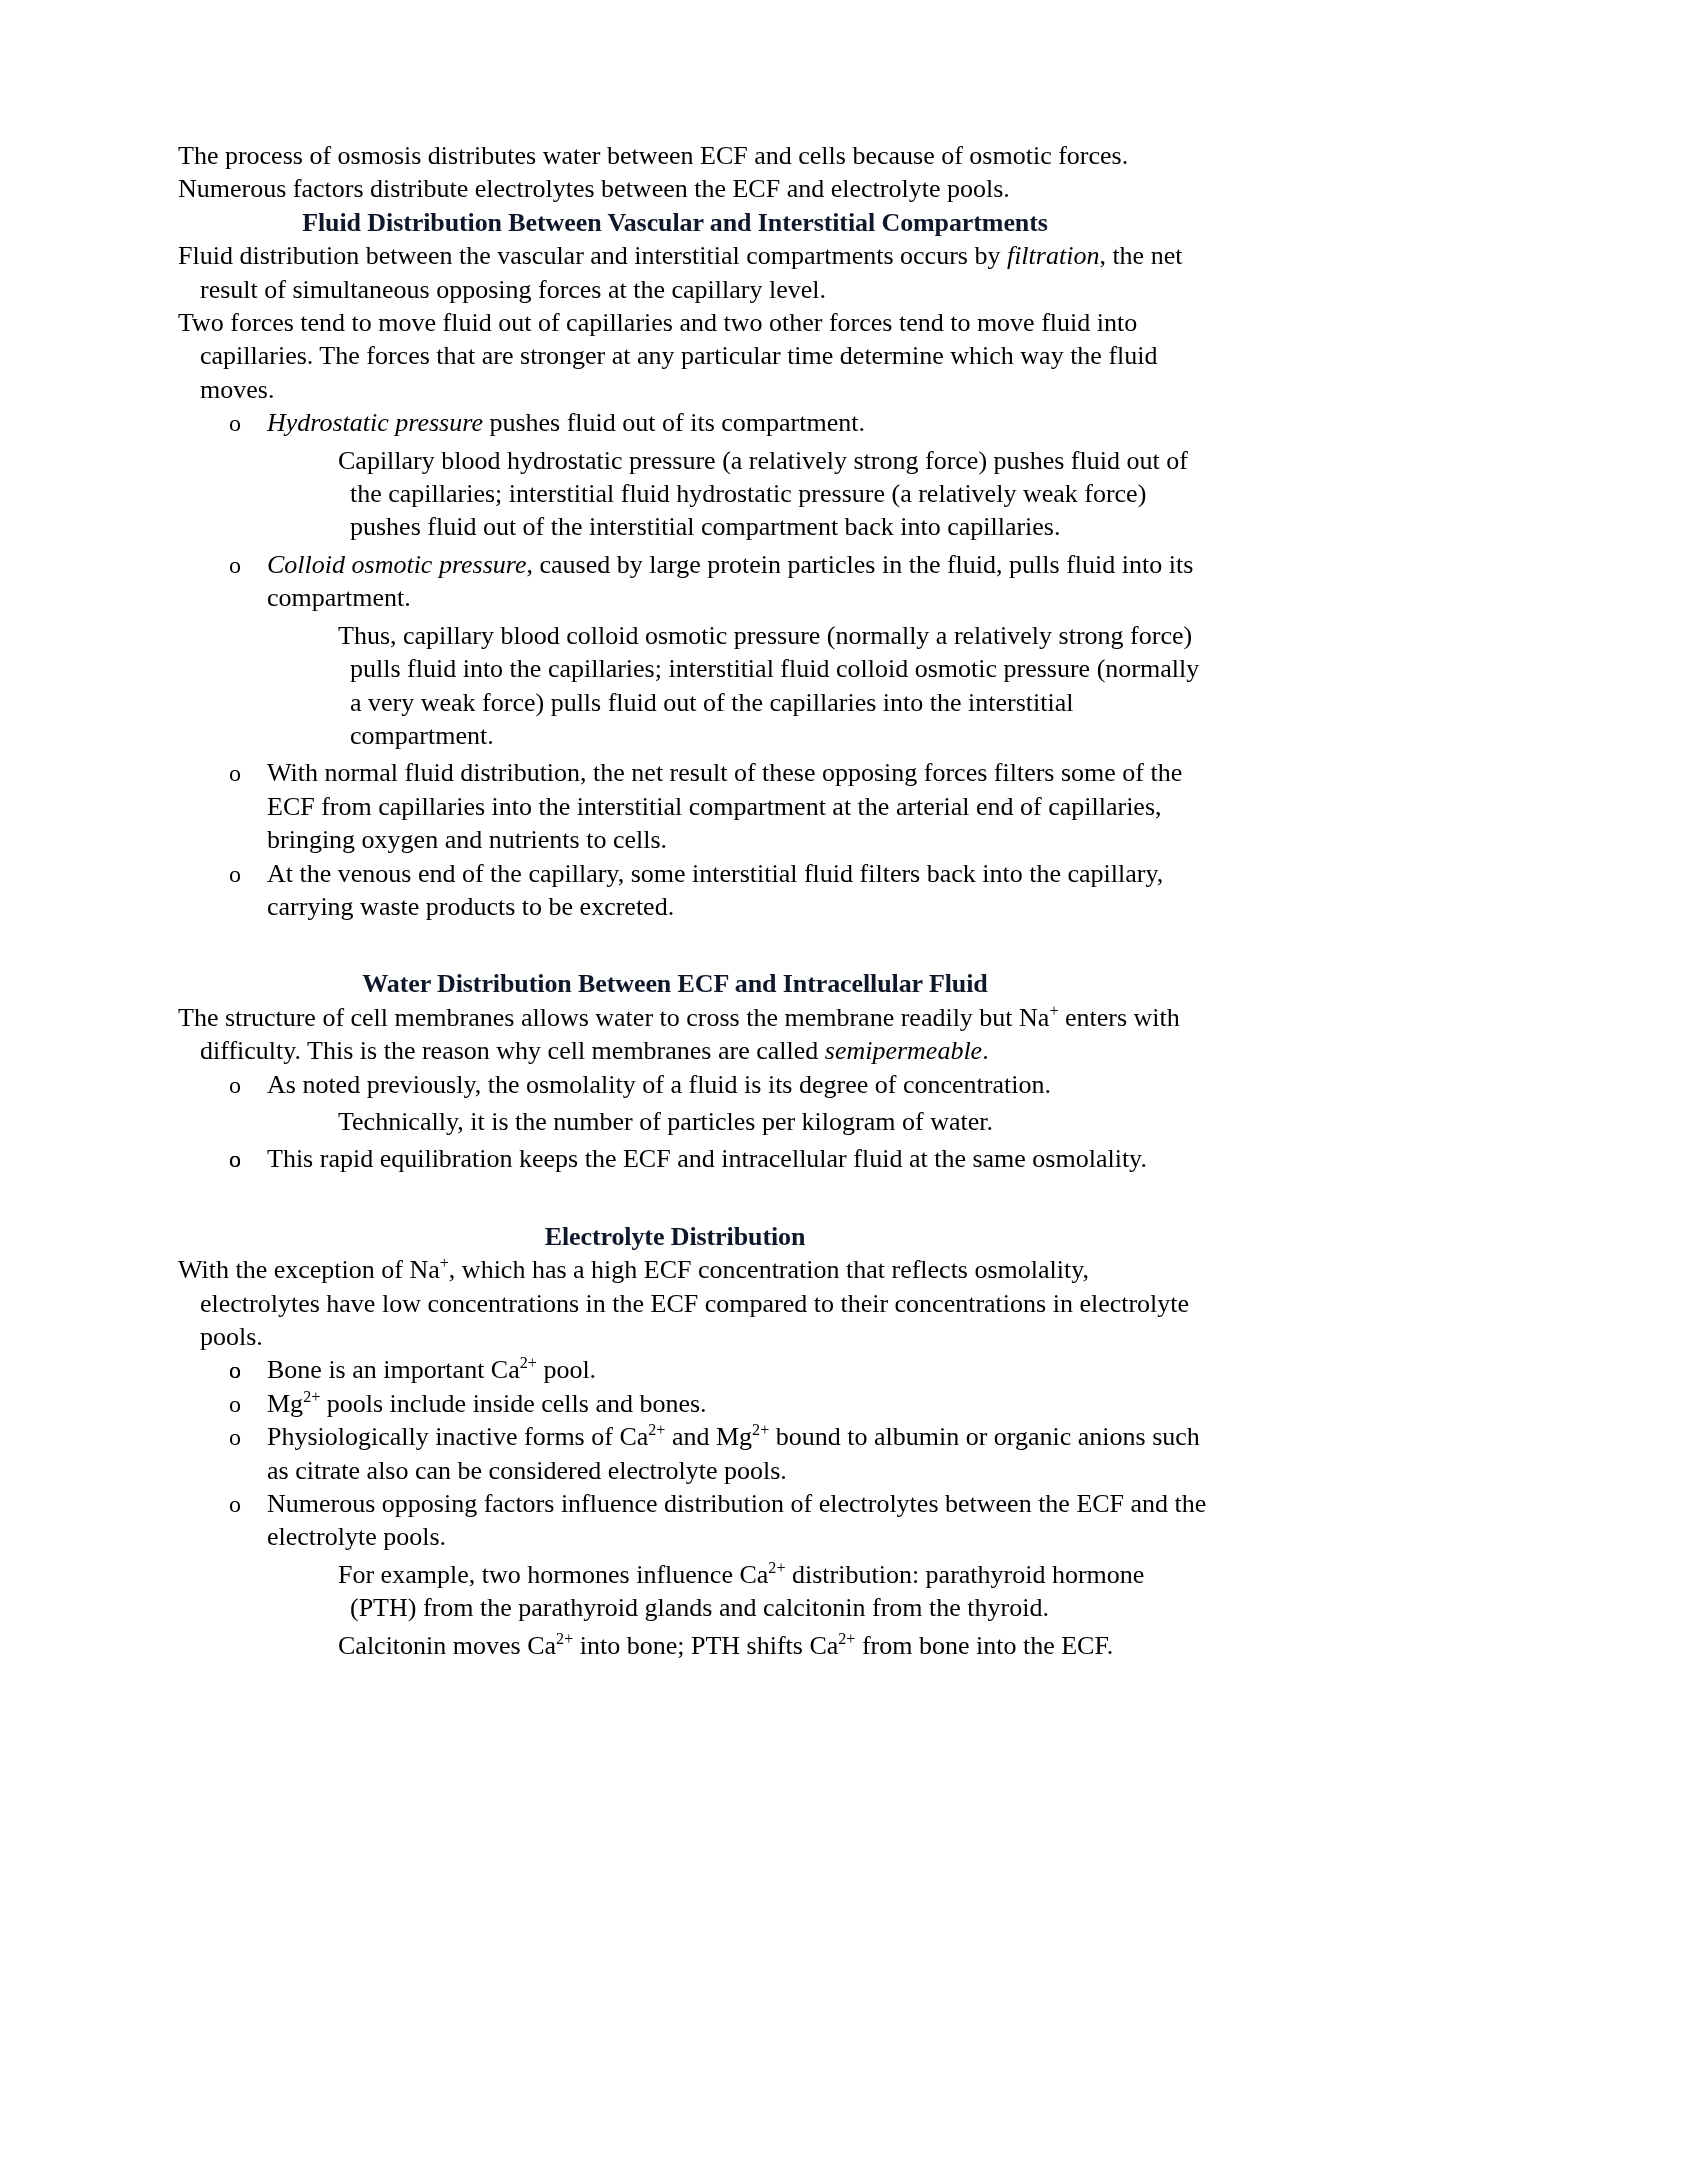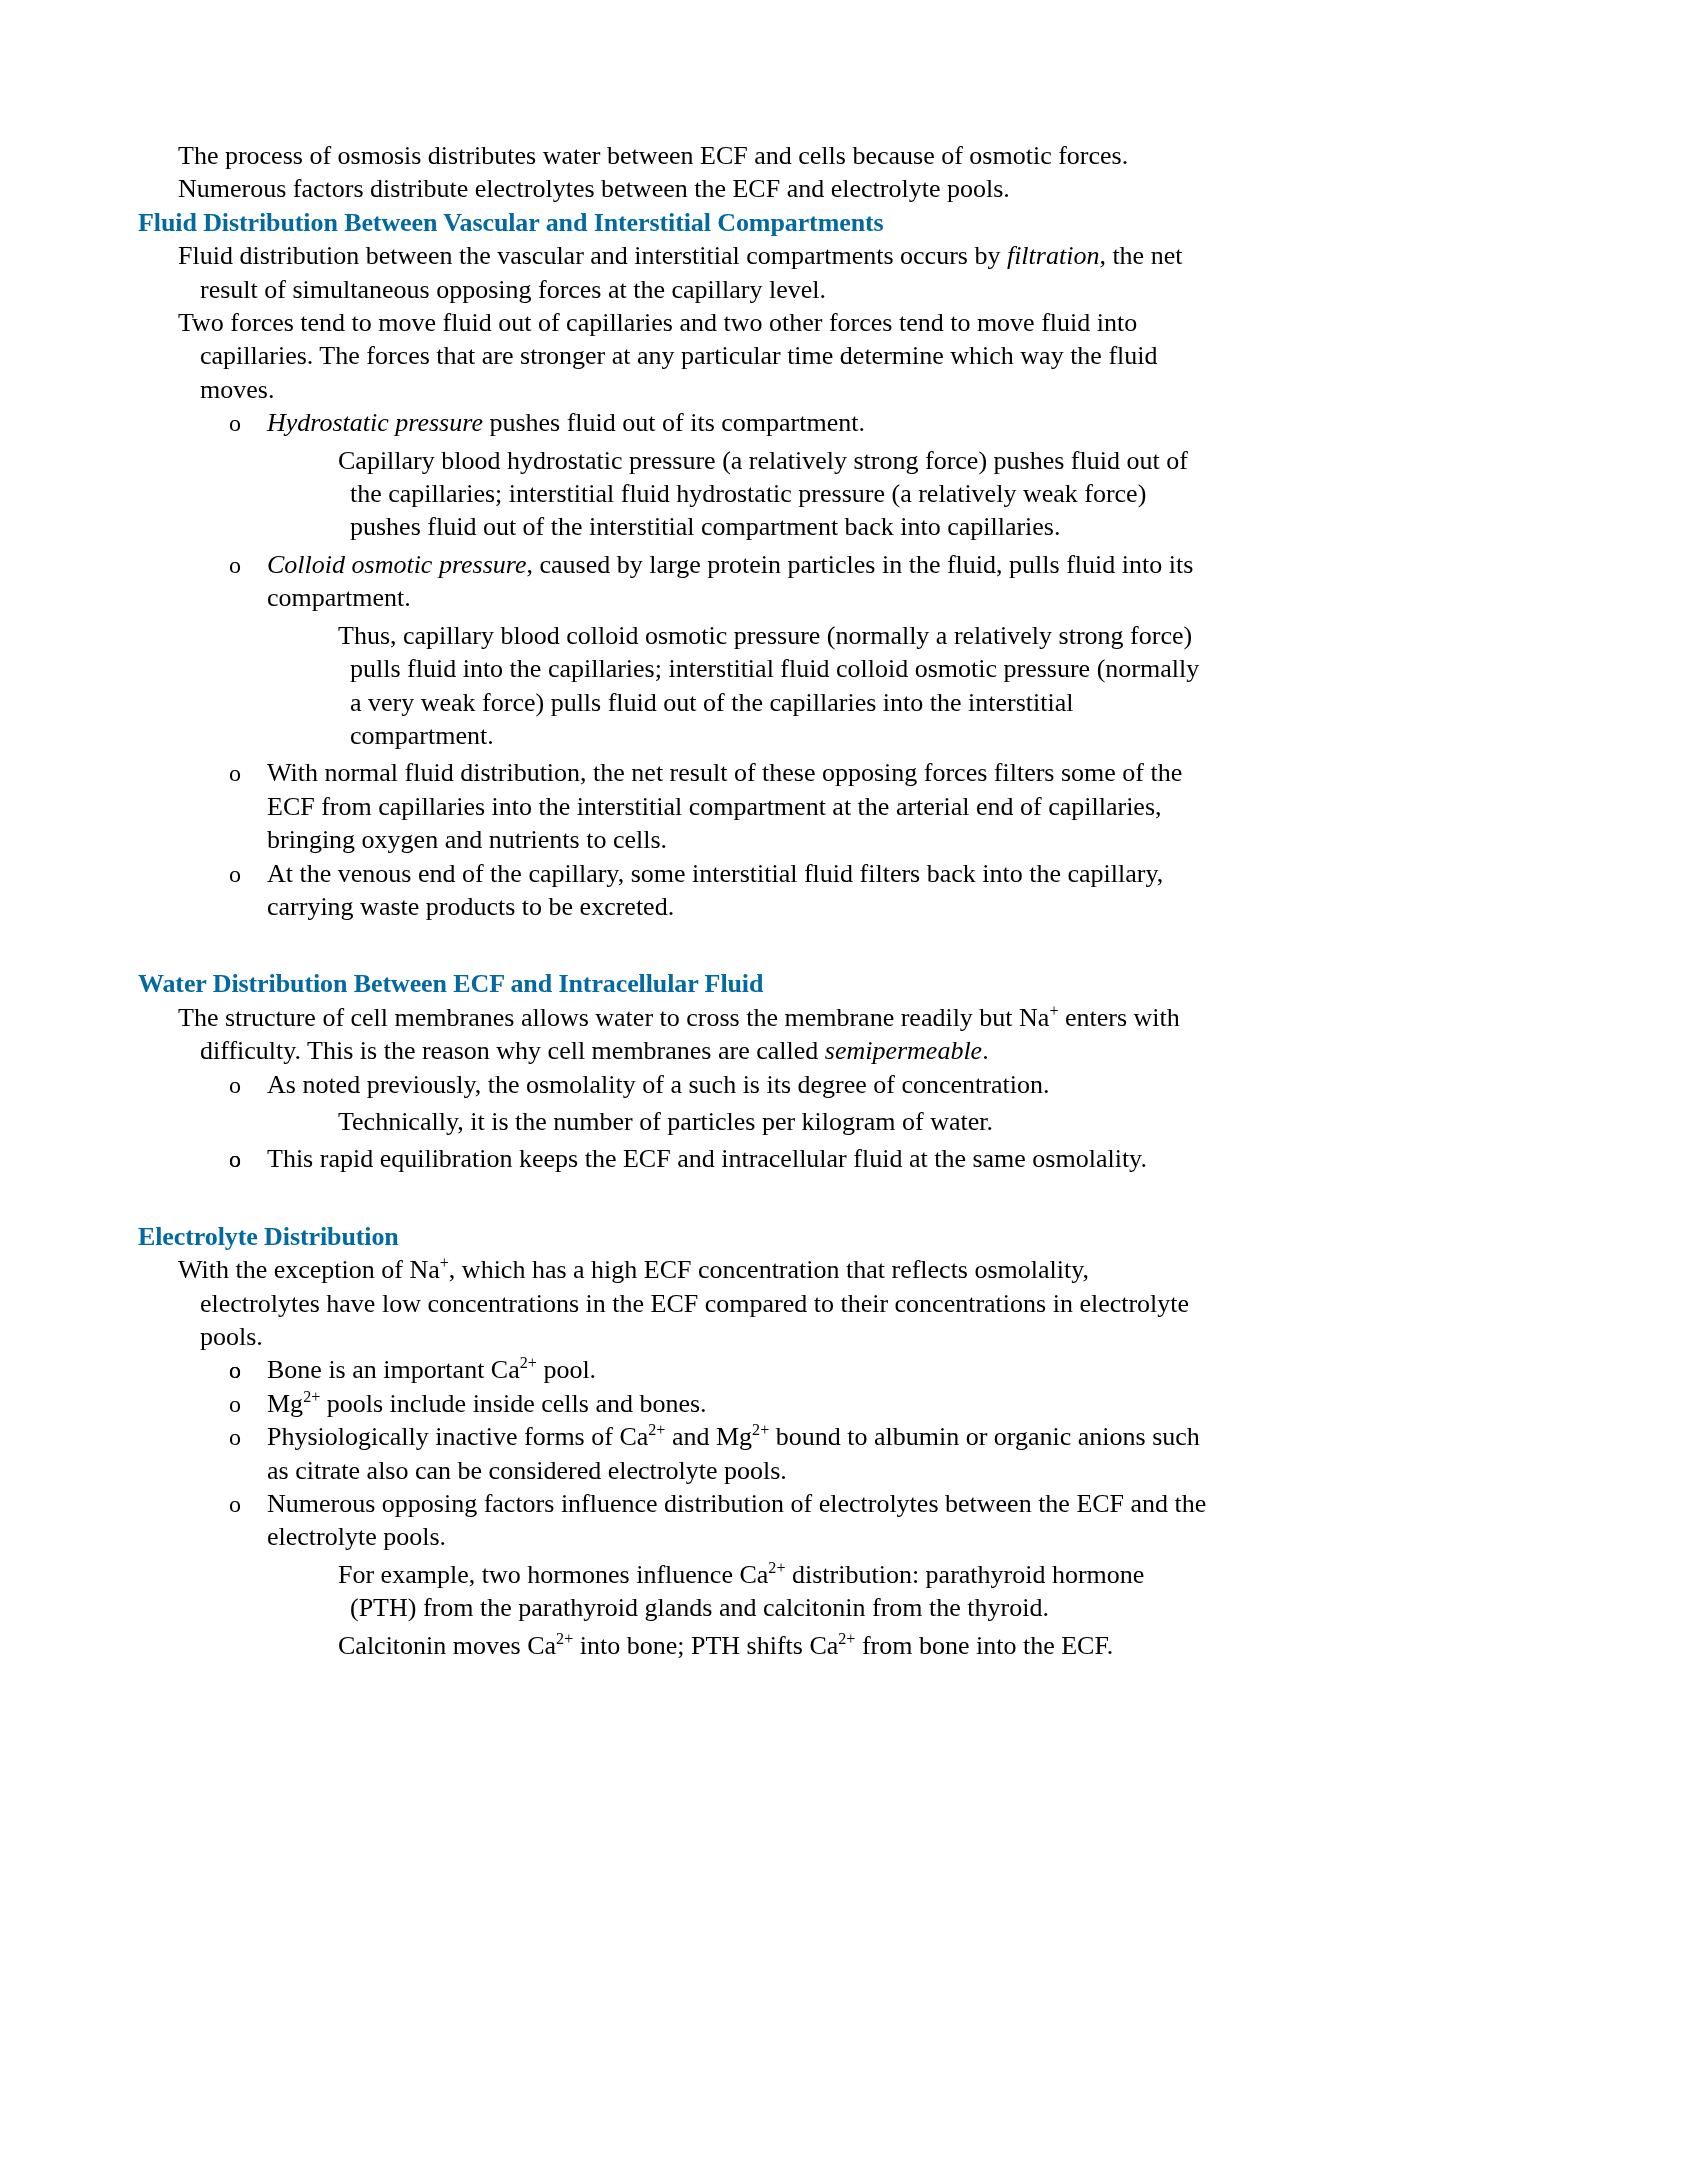--- a/index.html
+++ b/index.html
@@ -26,27 +26,28 @@
   }
   .content {
     width: 1054px;
     margin-left: 158px;
     font-size: 26px;
     line-height: 1.285;
   }
 
   
   .heading {
-    color: #0369a1;
+    color: #0f172a;
     font-weight: bold;
     font-size: 26px;
     margin: 0 0 0 -20px;
     padding: 0;
     line-height: 1.285;
     letter-spacing: -0.1px;
+    text-align: center;
   }
 
   
   
   .l1 {
     margin: 0;
     padding: 0 0 0 42px;
     text-indent: -22px;
   }
   
@@ -89,21 +90,21 @@
       <div class="l1">Two forces tend to move fluid out of capillaries and two other forces tend to move fluid into capillaries. The forces that are stronger at any particular time determine which way the fluid moves.</div>
       <div class="l2"><span class="bullet">o</span><span><em>Hydrostatic pressure</em> pushes fluid out of its compartment.</span></div>
       <div class="l3">Capillary blood hydrostatic pressure (a relatively strong force) pushes fluid out of the capillaries; interstitial fluid hydrostatic pressure (a relatively weak force) pushes fluid out of the interstitial compartment back into capillaries.</div>
       <div class="l2"><span class="bullet">o</span><span><em>Colloid osmotic pressure</em>, caused by large protein particles in the fluid, pulls fluid into its compartment.</span></div>
       <div class="l3">Thus, capillary blood colloid osmotic pressure (normally a relatively strong force) pulls fluid into the capillaries; interstitial fluid colloid osmotic pressure (normally a very weak force) pulls fluid out of the capillaries into the interstitial compartment.</div>
       <div class="l2"><span class="bullet">o</span><span>With normal fluid distribution, the net result of these opposing forces filters some of the ECF from capillaries into the interstitial compartment at the arterial end of capillaries, bringing oxygen and nutrients to cells.</span></div>
       <div class="l2"><span class="bullet">o</span><span>At the venous end of the capillary, some interstitial fluid filters back into the capillary, carrying waste products to be excreted.</span></div>
       <div class="gap-md"></div>
       <div class="heading">Water Distribution Between ECF and Intracellular Fluid</div>
       <div class="l1">The structure of cell membranes allows water to cross the membrane readily but Na<sup>+</sup> enters with difficulty. This is the reason why cell membranes are called <em>semipermeable</em>.</div>
-      <div class="l2"><span class="bullet">o</span><span>As noted previously, the osmolality of a such is its degree of concentration.</span></div>
+      <div class="l2"><span class="bullet">o</span><span>As noted previously, the osmolality of a fluid is its degree of concentration.</span></div>
       <div class="l3">Technically, it is the number of particles per kilogram of water.</div>
       <div class="l2"><span class="bullet">o</span></div>
       <div class="l2"><span class="bullet">o</span><span>This rapid equilibration keeps the ECF and intracellular fluid at the same osmolality.</span></div>
       <div class="gap-md"></div>
       <div class="heading">Electrolyte Distribution</div>
       <div class="l1">With the exception of Na<sup>+</sup>, which has a high ECF concentration that reflects osmolality, electrolytes have low concentrations in the ECF compared to their concentrations in electrolyte pools.</div>
       <div class="l2"><span class="bullet">o</span></div>
       <div class="l2"><span class="bullet">o</span><span>Bone is an important Ca<sup>2+</sup> pool.</span></div>
       <div class="l2"><span class="bullet">o</span><span>Mg<sup>2+</sup> pools include inside cells and bones.</span></div>
       <div class="l2"><span class="bullet">o</span><span>Physiologically inactive forms of Ca<sup>2+</sup> and Mg<sup>2+</sup> bound to albumin or organic anions such as citrate also can be considered electrolyte pools.</span></div>

